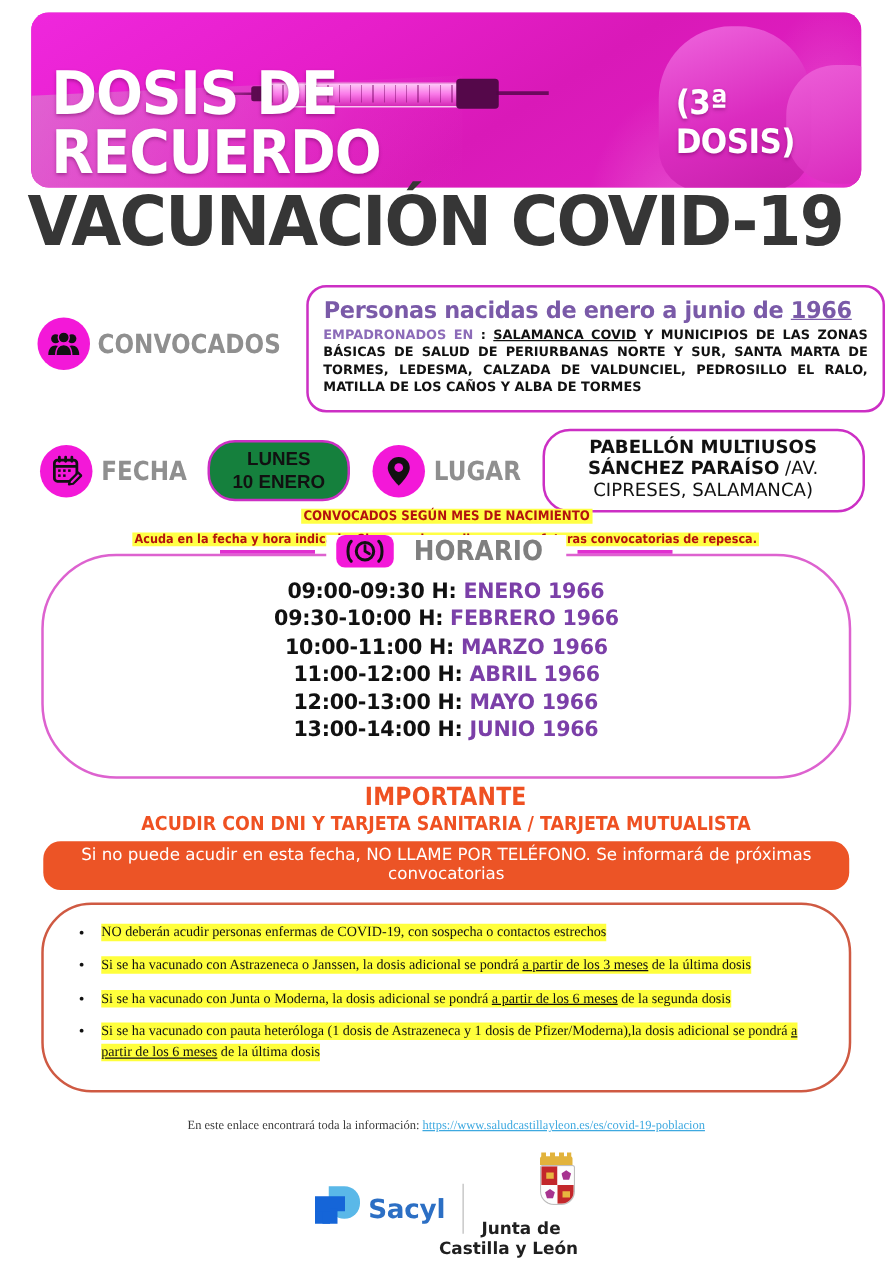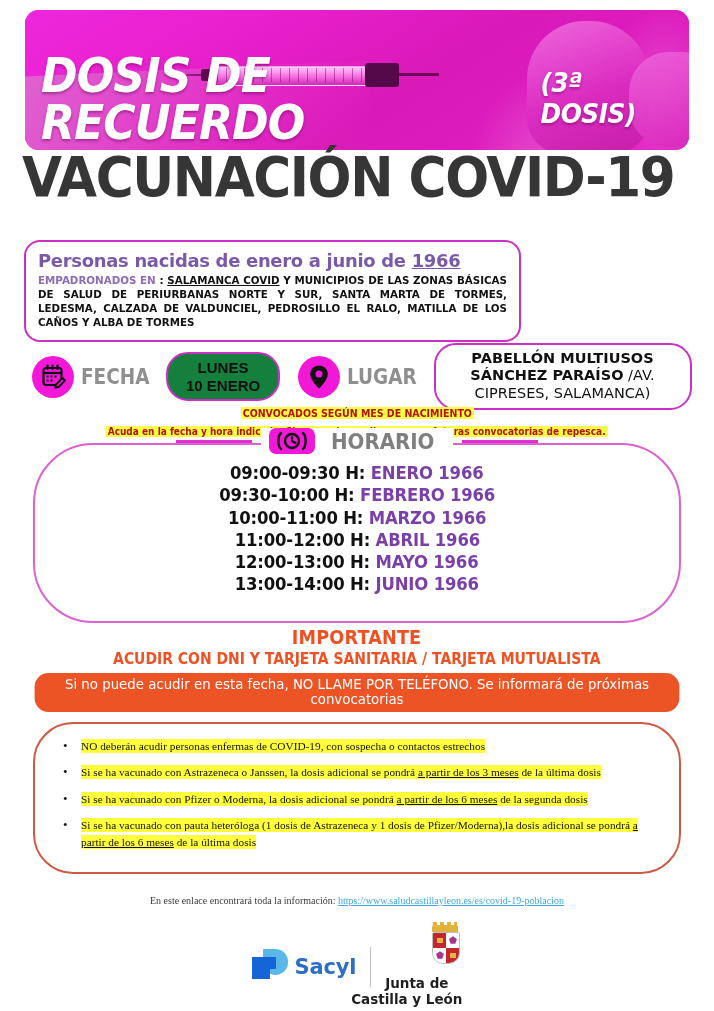--- a/index.html
+++ b/index.html
@@ -122,21 +122,20 @@
 
   .hero-title {
     position: absolute;
     left: 0; right: 0;
     bottom: 4px;
     padding: 0 16px;
     display: flex;
     align-items: baseline;
     gap: 12px;
     box-sizing: border-box;
-    font-style: italic;
   }
   .hero-title .big {
     font-family: "DejaVu Sans", sans-serif;
     font-weight: 700;
     font-size: 48px;
     letter-spacing: -1px;
     color: #ffffff;
     transform: scaleX(.92);
     transform-origin: left bottom;
     line-height: .98;
@@ -167,21 +166,20 @@
     transform-origin: left top;
     white-space: nowrap;
   }
 
   
   .pinkbox {
     border: 2px solid #cc2fc4;
     border-radius: 16px;
     background: #ffffff;
     box-sizing: border-box;
-    margin-top: 12px;
   }
 
   
   .icon-circle {
     width: 42px;
     height: 42px;
     border-radius: 50%;
     background: #f318d8;
     display: flex;
     align-items: center;
@@ -603,20 +601,33 @@
     </div>
     <div class="hero-title">
       <span class="big">DOSIS DE RECUERDO</span>
       <span class="small">(3ª DOSIS)</span>
     </div>
   </div>
 
   <div class="hero-sub">VACUNACIÓN COVID-19</div>
 
   <div class="row-convocados">
+    <div class="conv-left">
+      <div class="icon-circle">
+        <svg width="26" height="20" viewBox="0 0 26 20" aria-hidden="true">
+          <circle cx="6.5" cy="6" r="3.6" fill="#111"></circle>
+          <path d="M0.6 19 C0.6 13.8 3.2 11.4 6.5 11.4 C9.8 11.4 12.4 13.8 12.4 19 Z" fill="#111"></path>
+          <circle cx="19.5" cy="6" r="3.6" fill="#111"></circle>
+          <path d="M13.6 19 C13.6 13.8 16.2 11.4 19.5 11.4 C22.8 11.4 25.4 13.8 25.4 19 Z" fill="#111"></path>
+          <circle cx="13" cy="5" r="4.4" fill="#111" stroke="#f318d8" stroke-width="1.1"></circle>
+          <path d="M6.6 19.6 C6.6 13.4 9.4 10.6 13 10.6 C16.6 10.6 19.4 13.4 19.4 19.6 Z" fill="#111" stroke="#f318d8" stroke-width="1.1"></path>
+        </svg>
+      </div>
+      <span class="sec-label">CONVOCADOS</span>
+    </div>
     <div class="pinkbox conv-box">
       <div class="conv-head">
         <span>Personas nacidas de enero a junio de </span><u>1966</u>
       </div>
       <div class="conv-body">
         <span class="lead">EMPADRONADOS EN</span><span> : </span><u>SALAMANCA COVID</u><span> Y MUNICIPIOS DE LAS ZONAS BÁSICAS DE SALUD DE PERIURBANAS NORTE Y SUR, SANTA MARTA DE TORMES, LEDESMA, CALZADA DE  VALDUNCIEL, PEDROSILLO EL RALO, MATILLA DE LOS CAÑOS Y ALBA DE TORMES</span>
       </div>
     </div>
   </div>
 
@@ -692,21 +703,21 @@
   <div class="importante">
     <div><span class="t1">IMPORTANTE</span></div>
     <div><span class="t2">ACUDIR CON DNI Y TARJETA SANITARIA / TARJETA MUTUALISTA</span></div>
   </div>
   <div class="orange-pill">Si no puede acudir en esta fecha, NO LLAME POR TELÉFONO. Se informará de próximas convocatorias</div>
 
   <div class="bullet-box">
     <ul class="bullet-list">
       <li><span class="hl"><span>NO deberán acudir personas enfermas de COVID-19, con sospecha o contactos estrechos</span></span></li>
       <li><span class="hl"><span>Si se ha vacunado con Astrazeneca o Janssen, la dosis adicional se pondrá </span><u>a partir de los 3 meses</u><span> de la última dosis</span></span></li>
-      <li><span class="hl"><span>Si se ha vacunado con Pfizer o Moderna, la dosis adicional se pondrá </span><u>a partir de los 6 meses</u><span> de la segunda dosis</span></span></li>
+      <li><span class="hl"><span>Si se ha vacunado con Junta o Moderna, la dosis adicional se pondrá </span><u>a partir de los 6 meses</u><span> de la segunda dosis</span></span></li>
       <li><span class="hl"><span>Si se ha vacunado con pauta heteróloga (1 dosis de Astrazeneca y 1 dosis de Pfizer/Moderna),la dosis adicional se pondrá </span><u>a partir de los 6 meses</u><span> de la última dosis</span></span></li>
     </ul>
   </div>
 
   <div class="footer-link">
     <span>En este enlace encontrará toda la información: </span><a class="url" href="#">https://www.saludcastillayleon.es/es/covid-19-poblacion</a>
   </div>
 
   <div class="logos">
     <div class="sacyl">

